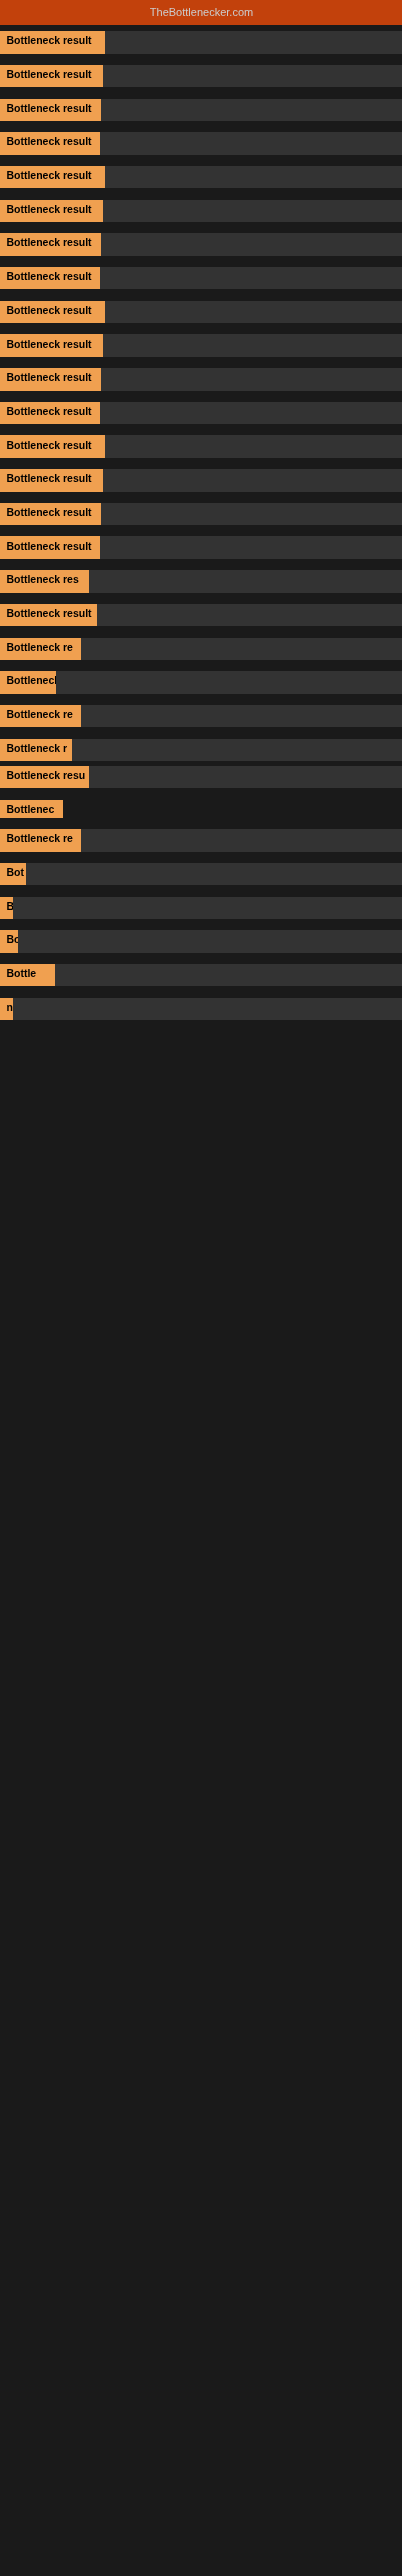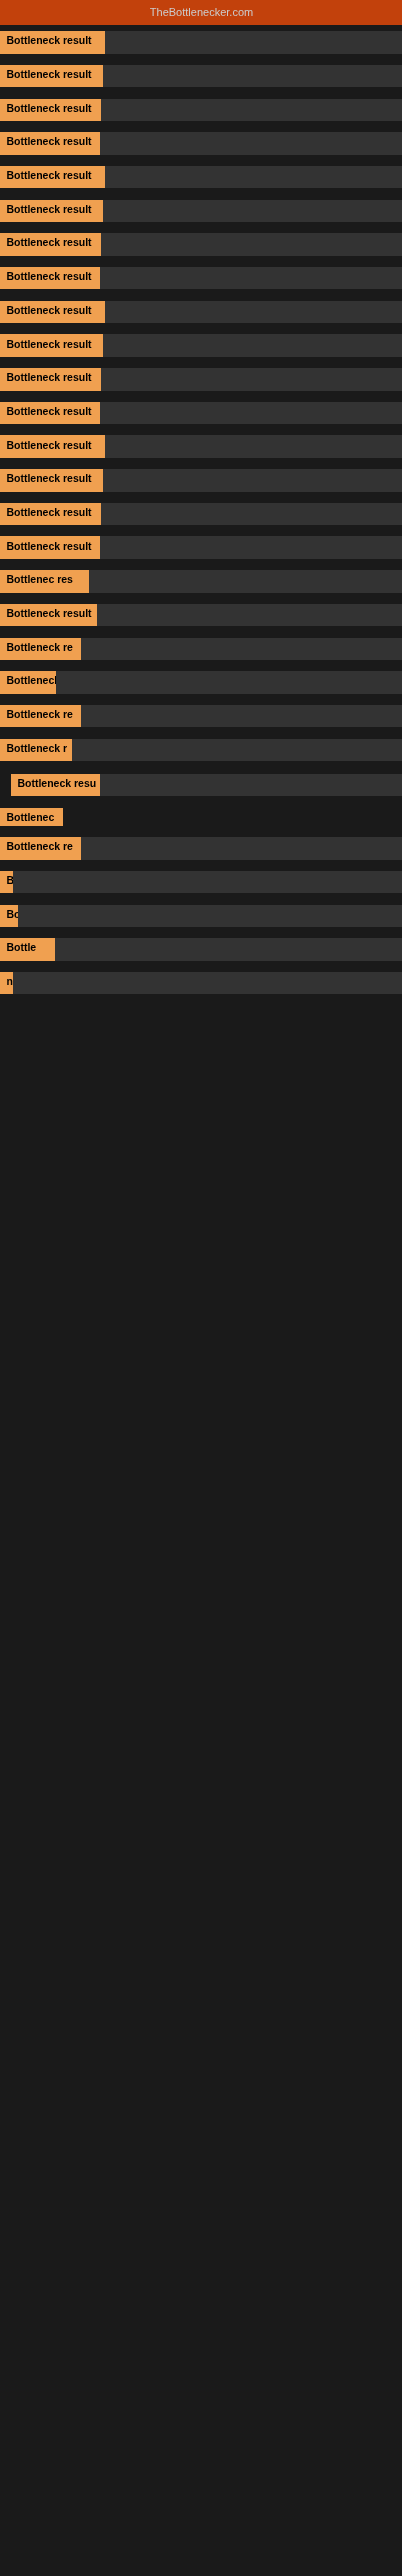--- a/index.html
+++ b/index.html
@@ -111,21 +111,21 @@
     </div>
     <div class="bottleneck-item" style="margin-top: 6.4px;">
       <span class="bottleneck-label" style="width: 101px;">Bottleneck result</span>
       <div class="bottleneck-bar-bg"></div>
     </div>
     <div class="bottleneck-item" style="margin-top: 6.4px;">
       <span class="bottleneck-label" style="width: 100px;">Bottleneck result</span>
       <div class="bottleneck-bar-bg"></div>
     </div>
     <div class="bottleneck-item" style="margin-top: 6.4px;">
-      <span class="bottleneck-label" style="width: 89px;">Bottlenec res</span>
+      <span class="bottleneck-label" style="width: 89px;">Bottleneck res</span>
       <div class="bottleneck-bar-bg"></div>
     </div>
     <div class="bottleneck-item" style="margin-top: 6.4px;">
       <span class="bottleneck-label" style="width: 97px;">Bottleneck result</span>
       <div class="bottleneck-bar-bg"></div>
     </div>
     <div class="bottleneck-item" style="margin-top: 6.4px;">
       <span class="bottleneck-label" style="width: 81px;">Bottleneck re</span>
       <div class="bottleneck-bar-bg"></div>
     </div>
@@ -134,30 +134,34 @@
       <div class="bottleneck-bar-bg"></div>
     </div>
     <div class="bottleneck-item" style="margin-top: 6.4px;">
       <span class="bottleneck-label" style="width: 81px;">Bottleneck re</span>
       <div class="bottleneck-bar-bg"></div>
     </div>
     <div class="bottleneck-item" style="margin-top: 6.4px; border-radius: 8px;">
       <span class="bottleneck-label" style="width: 72px;">Bottleneck r</span>
       <div class="bottleneck-bar-bg"></div>
     </div>
-    <div class="bottleneck-item" style="margin-top: 8px; padding-left: 11px;">
+    <div class="bottleneck-item" style="margin-top: 0;">
       <span class="bottleneck-label" style="width: 89px;">Bottleneck resu</span>
       <div class="bottleneck-bar-bg"></div>
     </div>
     <div class="bottleneck-item" style="margin-top: 6.4px; flex-direction: column;">
       <span class="bottleneck-label" style="width: 63px;">Bottlenec</span>
       <div class="bottleneck-bar-bg"></div>
     </div>
     <div class="bottleneck-item" style="margin-top: 6.4px;">
       <span class="bottleneck-label" style="width: 81px;">Bottleneck re</span>
+      <div class="bottleneck-bar-bg"></div>
+    </div>
+    <div class="bottleneck-item" style="margin-top: 6.4px;">
+      <span class="bottleneck-label" style="width: 26px;">Bot</span>
       <div class="bottleneck-bar-bg"></div>
     </div>
     <div class="bottleneck-item" style="margin-top: 6.4px;">
       <span class="bottleneck-label" style="width: 12px;">B</span>
       <div class="bottleneck-bar-bg"></div>
     </div>
     <div class="bottleneck-item" style="margin-top: 6.4px;">
       <span class="bottleneck-label" style="width: 17.7px;">Bo</span>
       <div class="bottleneck-bar-bg"></div>
     </div>

